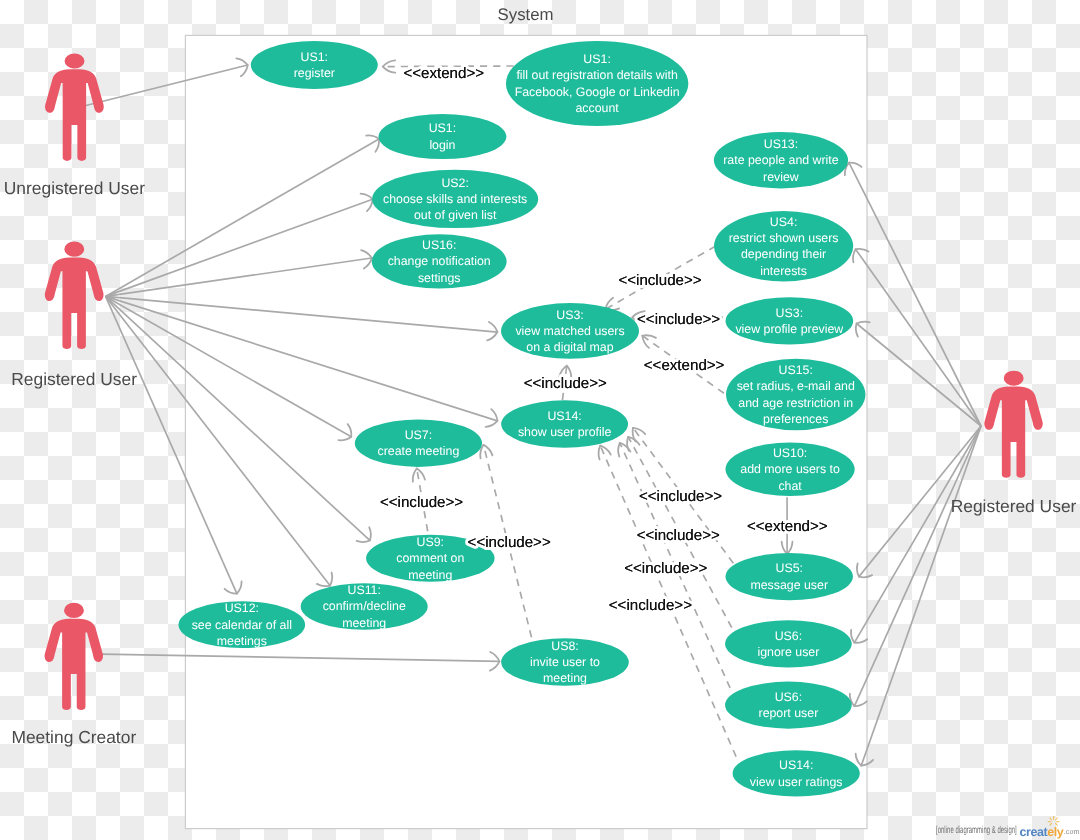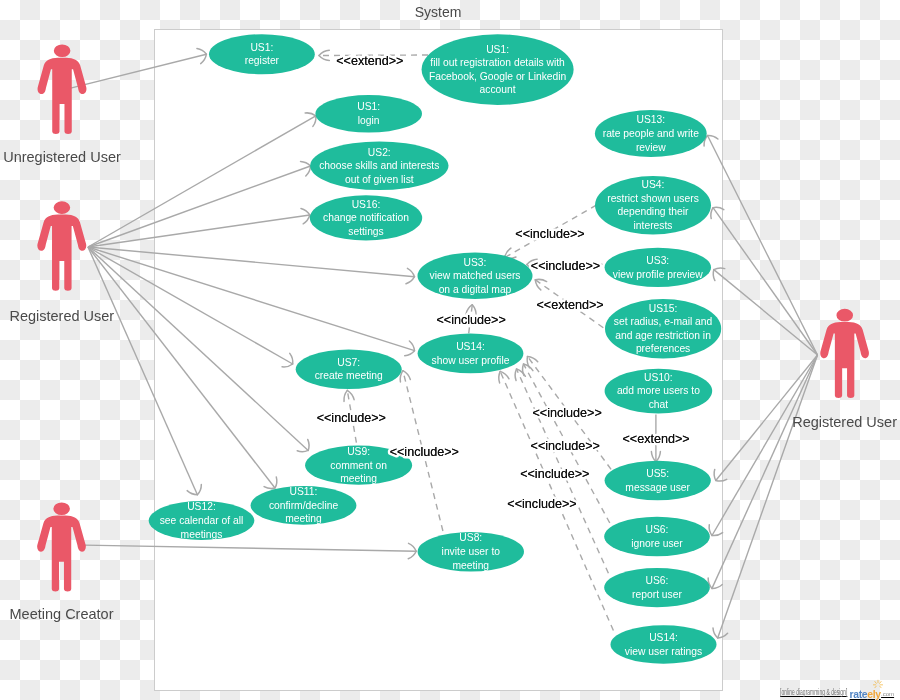--- a/index.html
+++ b/index.html
@@ -7,21 +7,21 @@
     font-family:"Liberation Sans",sans-serif;
     background-color:#ffffff;
     background-image:
       linear-gradient(45deg,#ececec 25%,transparent 25%,transparent 75%,#ececec 75%),
       linear-gradient(45deg,#ececec 25%,transparent 25%,transparent 75%,#ececec 75%);
     background-size:40px 40px;
     background-position:0 0,20px 20px;
   }
   #stage{position:relative;width:726px;height:700px;will-change:transform;transform:translateZ(0);}
   svg text{-webkit-font-smoothing:antialiased;}
-  #watermark{-webkit-font-smoothing:antialiased;opacity:.999;text-decoration:underline;}
+  #watermark{-webkit-font-smoothing:antialiased;opacity:.999;}
   svg{position:absolute;left:0;top:0;}
   .uc-text{fill:#ffffff;font-family:"Liberation Sans",sans-serif;font-size:10.3px;text-anchor:middle;}
   .stereo{fill:#111111;font-family:"Liberation Sans",sans-serif;font-size:12.6px;text-anchor:middle;}
   .actor-label{fill:#4a4a4a;font-family:"Liberation Sans",sans-serif;font-size:14.5px;text-anchor:middle;}
   .sys-title{fill:#4a4a4a;font-family:"Liberation Sans",sans-serif;font-size:14px;text-anchor:middle;}
   #watermark{position:absolute;left:780px;top:688px;display:flex;align-items:baseline;white-space:nowrap;}
   .wm-tag{font-size:8.4px;color:#6e6e6e;letter-spacing:.05px;position:relative;top:-1.6px;
     display:inline-block;transform:scaleX(.59);transform-origin:left center;width:115px;}
   .wm-brand{font-size:10.4px;font-weight:bold;letter-spacing:-0.35px;margin-left:-45.4px;position:relative;top:0.6px;}
   .wm-a{color:#5386c4;}
@@ -428,21 +428,21 @@
         <path d="M 53.34 508.69 a 8.3 6.3 0 1 1 16.6 0 a 8.3 6.3 0 1 1 -16.6 0 Z M 57.37 515.57 C 49.71 515.77 45.19 518.22 43.42 523.13 L 37.33 544.95 C 36.35 549.86 39.69 552.81 42.63 551.34 C 44.60 550.25 45.09 548.09 45.58 545.34 L 50.49 527.07 L 51.77 527.07 L 51.77 589.07 C 51.77 592.41 59.04 592.41 59.04 589.07 L 59.04 561.75 L 63.96 561.75 L 63.96 589.07 C 63.96 592.41 71.23 592.41 71.23 589.07 L 71.23 527.07 L 72.51 527.07 L 77.42 545.34 C 77.91 548.09 78.40 550.25 80.37 551.34 C 83.31 552.81 86.65 549.86 85.67 544.95 L 79.58 523.13 C 77.81 518.22 73.29 515.77 65.63 515.57 Z" fill="#ea5868" fill-rule="nonzero"></path>
         <text x="61.5" y="619" class="actor-label">Meeting Creator</text>
       </g>
       <g>
         <path d="M 836.44 315.19 a 8.3 6.3 0 1 1 16.6 0 a 8.3 6.3 0 1 1 -16.6 0 Z M 840.47 322.07 C 832.81 322.27 828.29 324.72 826.52 329.63 L 820.43 351.45 C 819.45 356.36 822.79 359.31 825.73 357.84 C 827.70 356.75 828.19 354.59 828.68 351.84 L 833.59 333.57 L 834.87 333.57 L 834.87 395.57 C 834.87 398.91 842.14 398.91 842.14 395.57 L 842.14 368.25 L 847.06 368.25 L 847.06 395.57 C 847.06 398.91 854.33 398.91 854.33 395.57 L 854.33 333.57 L 855.61 333.57 L 860.52 351.84 C 861.01 354.59 861.50 356.75 863.47 357.84 C 866.41 359.31 869.75 356.36 868.77 351.45 L 862.68 329.63 C 860.91 324.72 856.39 322.27 848.73 322.07 Z" fill="#ea5868" fill-rule="nonzero"></path>
         <text x="844.6" y="426.5" class="actor-label">Registered User</text>
       </g>
     </svg>
   <div id="watermark">
     <span class="wm-tag">[online diagramming &amp; design]</span>
-    <span class="wm-brand"><span class="wm-a">rate</span><span class="wm-b">ely</span><svg class="wm-spark" viewBox="0 0 28 24">
+    <span class="wm-brand"><span class="wm-a">creat</span><span class="wm-b">ely</span><svg class="wm-spark" viewBox="0 0 28 24">
           <g stroke="#f2b43c" stroke-width="2.1" stroke-linecap="round" opacity="0.85">
             <path d="M14 3 L14 9"></path>
             <path d="M6.5 6 L10 10.5"></path>
             <path d="M21.5 6 L18 10.5"></path>
             <path d="M3 14 L8.5 14"></path>
             <path d="M25 14 L19.5 14"></path>
             <path d="M6.5 21 L10 17"></path>
             <path d="M21.5 21 L18 17"></path>
           </g>
         </svg></span>

